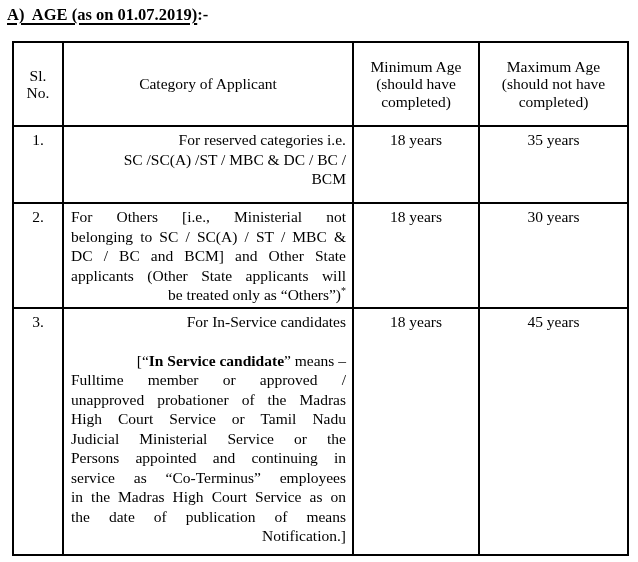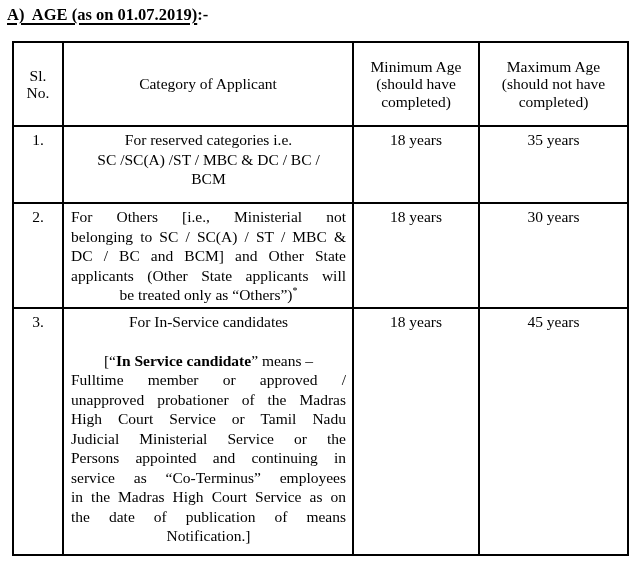--- a/index.html
+++ b/index.html
@@ -49,21 +49,21 @@
   tr.row-2 { height: 100px; }
   tr.row-3 { height: 247px; }
 
   th.h-slno { padding-top: 12px; }
 
   td.sl-cell { text-align: center; padding-top: 3px; }
   td.cat-cell { padding: 3px 6px 2px 7px; }
   td.age-cell { text-align: center; padding-top: 3px; margin-left: 16px; }
 
   .jl { text-align: justify; text-align-last: justify; }
-  .pl { text-align: center; }
+  .pl { text-align: right; }
   .bl { height: 19.5px; }
   .means-bold { font-weight: bold; }
   sup.star { font-size: 10px; line-height: 0; vertical-align: super; }
 </style>
 </head>
 <body>
 
 <div class="page">
 
   <div class="doc-title"><span class="u">A)  AGE (as on 01.07.2019)</span><span>:-</span></div>

